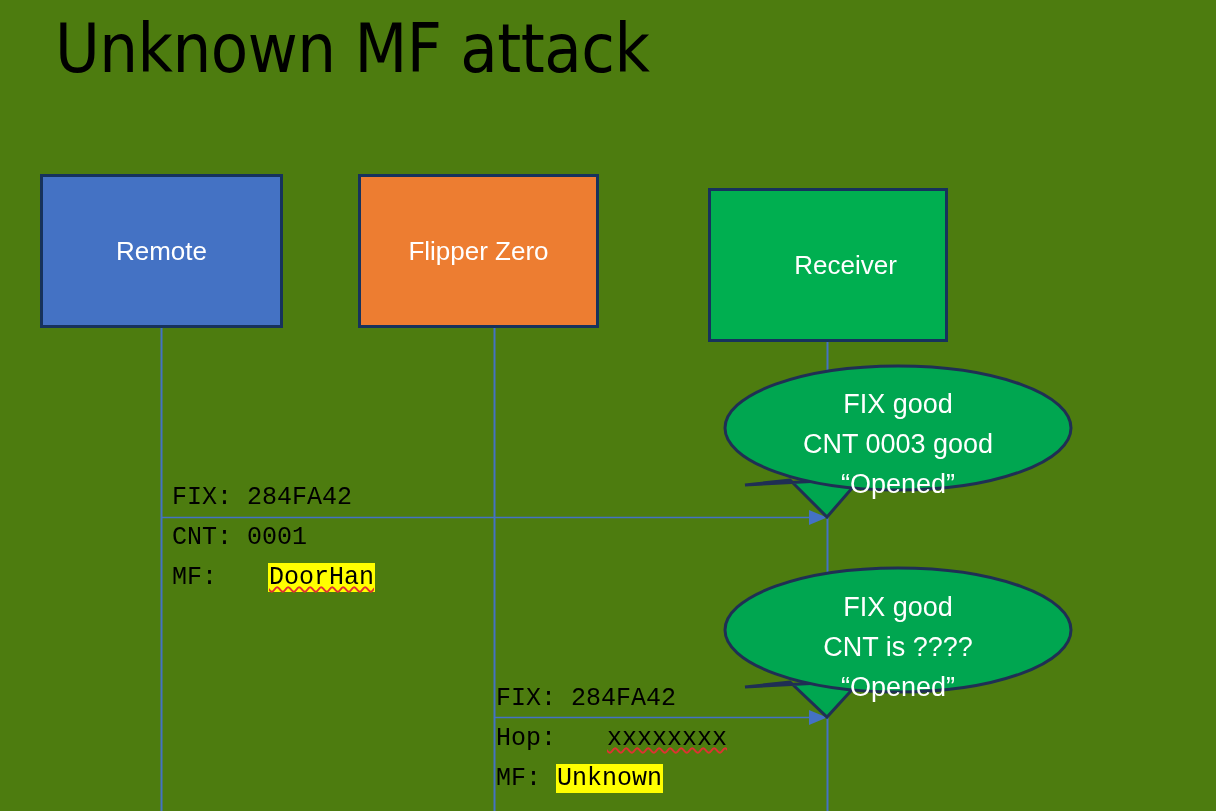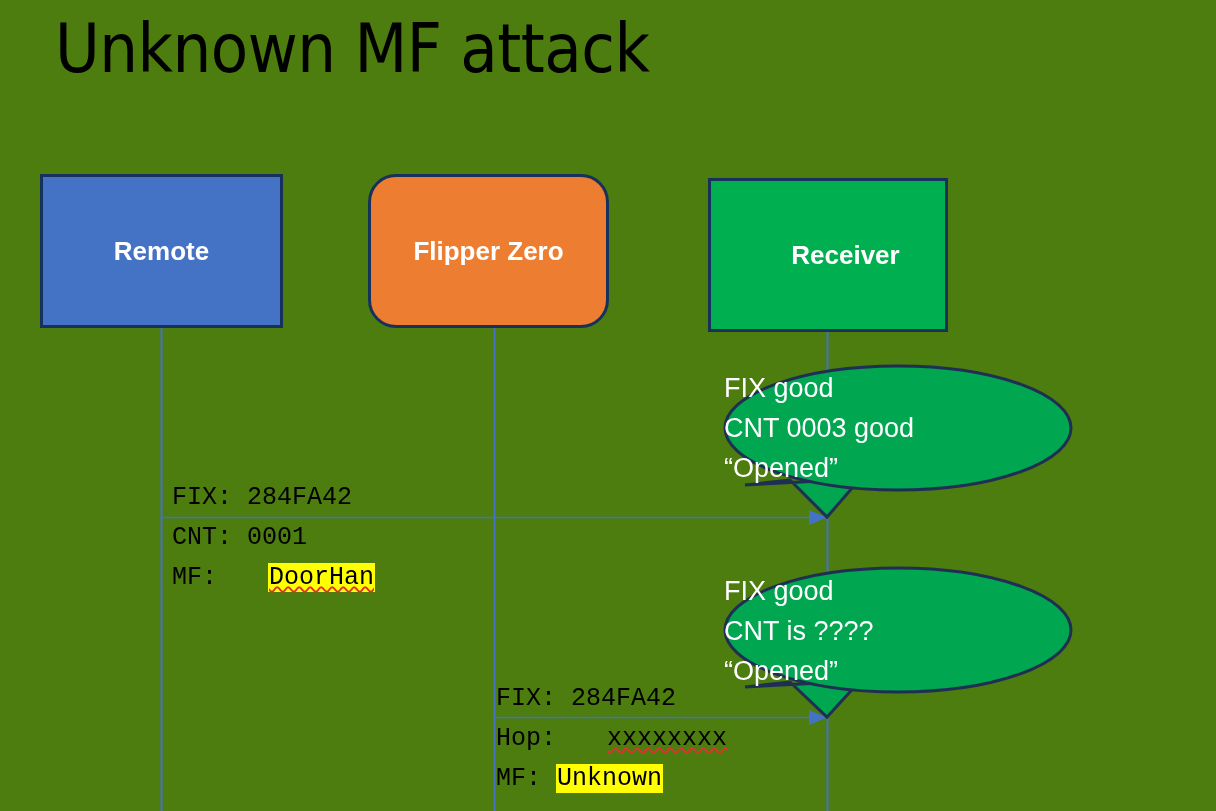--- a/index.html
+++ b/index.html
@@ -51,27 +51,27 @@
     box-sizing: border-box;
     border: 3px solid #16325C;
     display: flex;
     align-items: center;
     justify-content: center;
   }
   .actor-label {
     color: #ffffff;
     font-size: 26px;
     line-height: 30px;
-    font-weight: 700;
+    font-weight: 400;
     text-align: center;
     font-family: "Liberation Sans", "DejaVu Sans", sans-serif;
   }
   #actor-remote  { left: 40px;  top: 174px; width: 243px; height: 154px; background: #4472C4; }
-  #actor-flipper { left: 368px; top: 174px; width: 241px; height: 154px; background: #ED7D31; border-radius: 28px; }
-  #actor-receiver{ left: 708px; top: 178px; width: 240px; height: 154px; background: #00AF50; padding-left: 35px; }
+  #actor-flipper { left: 358px; top: 174px; width: 241px; height: 154px; background: #ED7D31; }
+  #actor-receiver{ left: 708px; top: 188px; width: 240px; height: 154px; background: #00AF50; padding-left: 35px; }
 
   
   .msg-block {
     position: absolute;
     font-size: 25px;
     line-height: 40px;
     color: #000000;
     white-space: nowrap;
     font-family: Liberation Mono, monospace;
   }
@@ -87,26 +87,27 @@
     text-decoration: underline wavy #E03131;
     text-decoration-thickness: 1.5px;
     text-underline-offset: 2px;
     margin-left: 36px;
   }
 
   
   .bubble-text {
     position: absolute;
     width: 348px;
-    text-align: left;
+    text-align: center;
     color: #ffffff;
     font-size: 27px;
     line-height: 40px;
     font-family: "Liberation Sans", "DejaVu Sans", sans-serif;
     pointer-events: none;
+    margin-top: 16px;
   }
   #bubble-text-1 { left: 724px; top: 368px; }
   #bubble-text-2 { left: 724px; top: 571px; }
   .bubble-line { display: block; height: 40px; }
 </style>
 </head>
 <body>
 
 <div id="slide">
 

